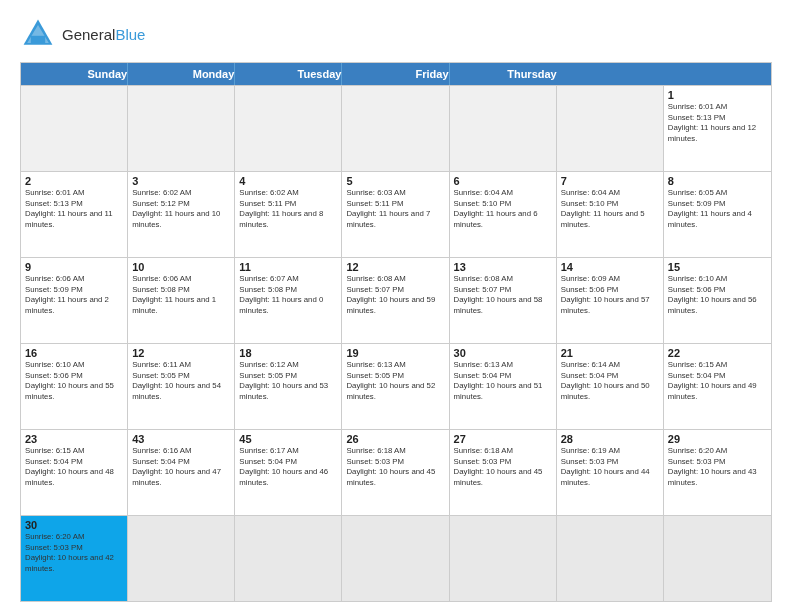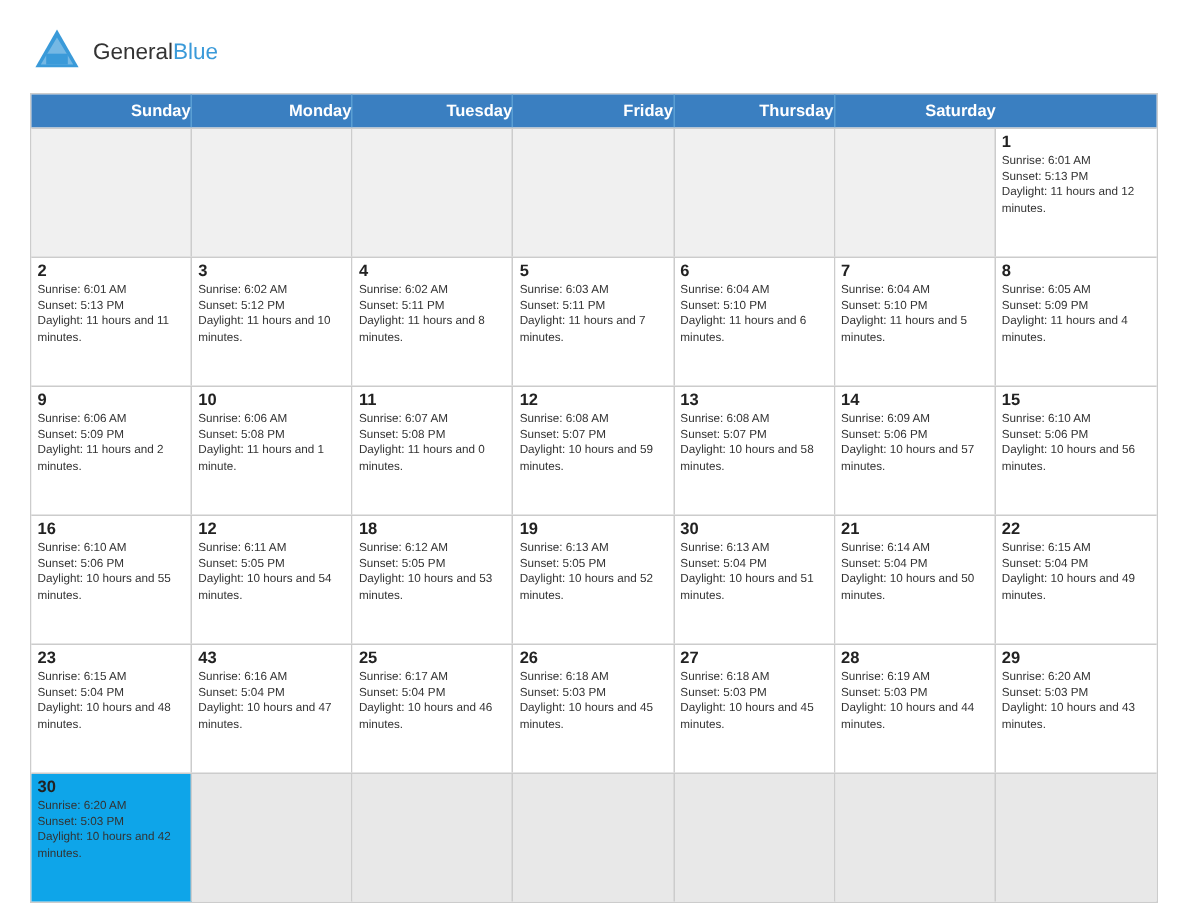--- a/index.html
+++ b/index.html
@@ -128,21 +128,20 @@
     </div>
   </div>
 
   <div class="calendar">
     <div class="day-headers">
     <div class="day-header">Sunday</div>
         <div class="day-header">Monday</div>
         <div class="day-header">Tuesday</div>
         <div class="day-header">Friday</div>
         <div class="day-header">Thursday</div>
-        <div class="day-header">Saturday</div>
       </div>
     <div class="weeks">
     <div class="week">
           <div class="cell empty"></div>
           <div class="cell empty"></div>
           <div class="cell empty"></div>
           <div class="cell empty"></div>
           <div class="cell empty"></div>
           <div class="cell empty"></div>
           <div class="cell">
@@ -243,21 +242,21 @@
         <div class="week">
           <div class="cell">
             <span class="cell-day">23</span>
             <div class="cell-info">Sunrise: 6:15 AM<br>Sunset: 5:04 PM<br>Daylight: 10 hours and 48 minutes.</div>
           </div>
           <div class="cell">
             <span class="cell-day">43</span>
             <div class="cell-info">Sunrise: 6:16 AM<br>Sunset: 5:04 PM<br>Daylight: 10 hours and 47 minutes.</div>
           </div>
           <div class="cell">
-            <span class="cell-day">25</span>
+            <span class="cell-day">45</span>
             <div class="cell-info">Sunrise: 6:17 AM<br>Sunset: 5:04 PM<br>Daylight: 10 hours and 46 minutes.</div>
           </div>
           <div class="cell">
             <span class="cell-day">26</span>
             <div class="cell-info">Sunrise: 6:18 AM<br>Sunset: 5:03 PM<br>Daylight: 10 hours and 45 minutes.</div>
           </div>
           <div class="cell">
             <span class="cell-day">27</span>
             <div class="cell-info">Sunrise: 6:18 AM<br>Sunset: 5:03 PM<br>Daylight: 10 hours and 45 minutes.</div>
           </div>

